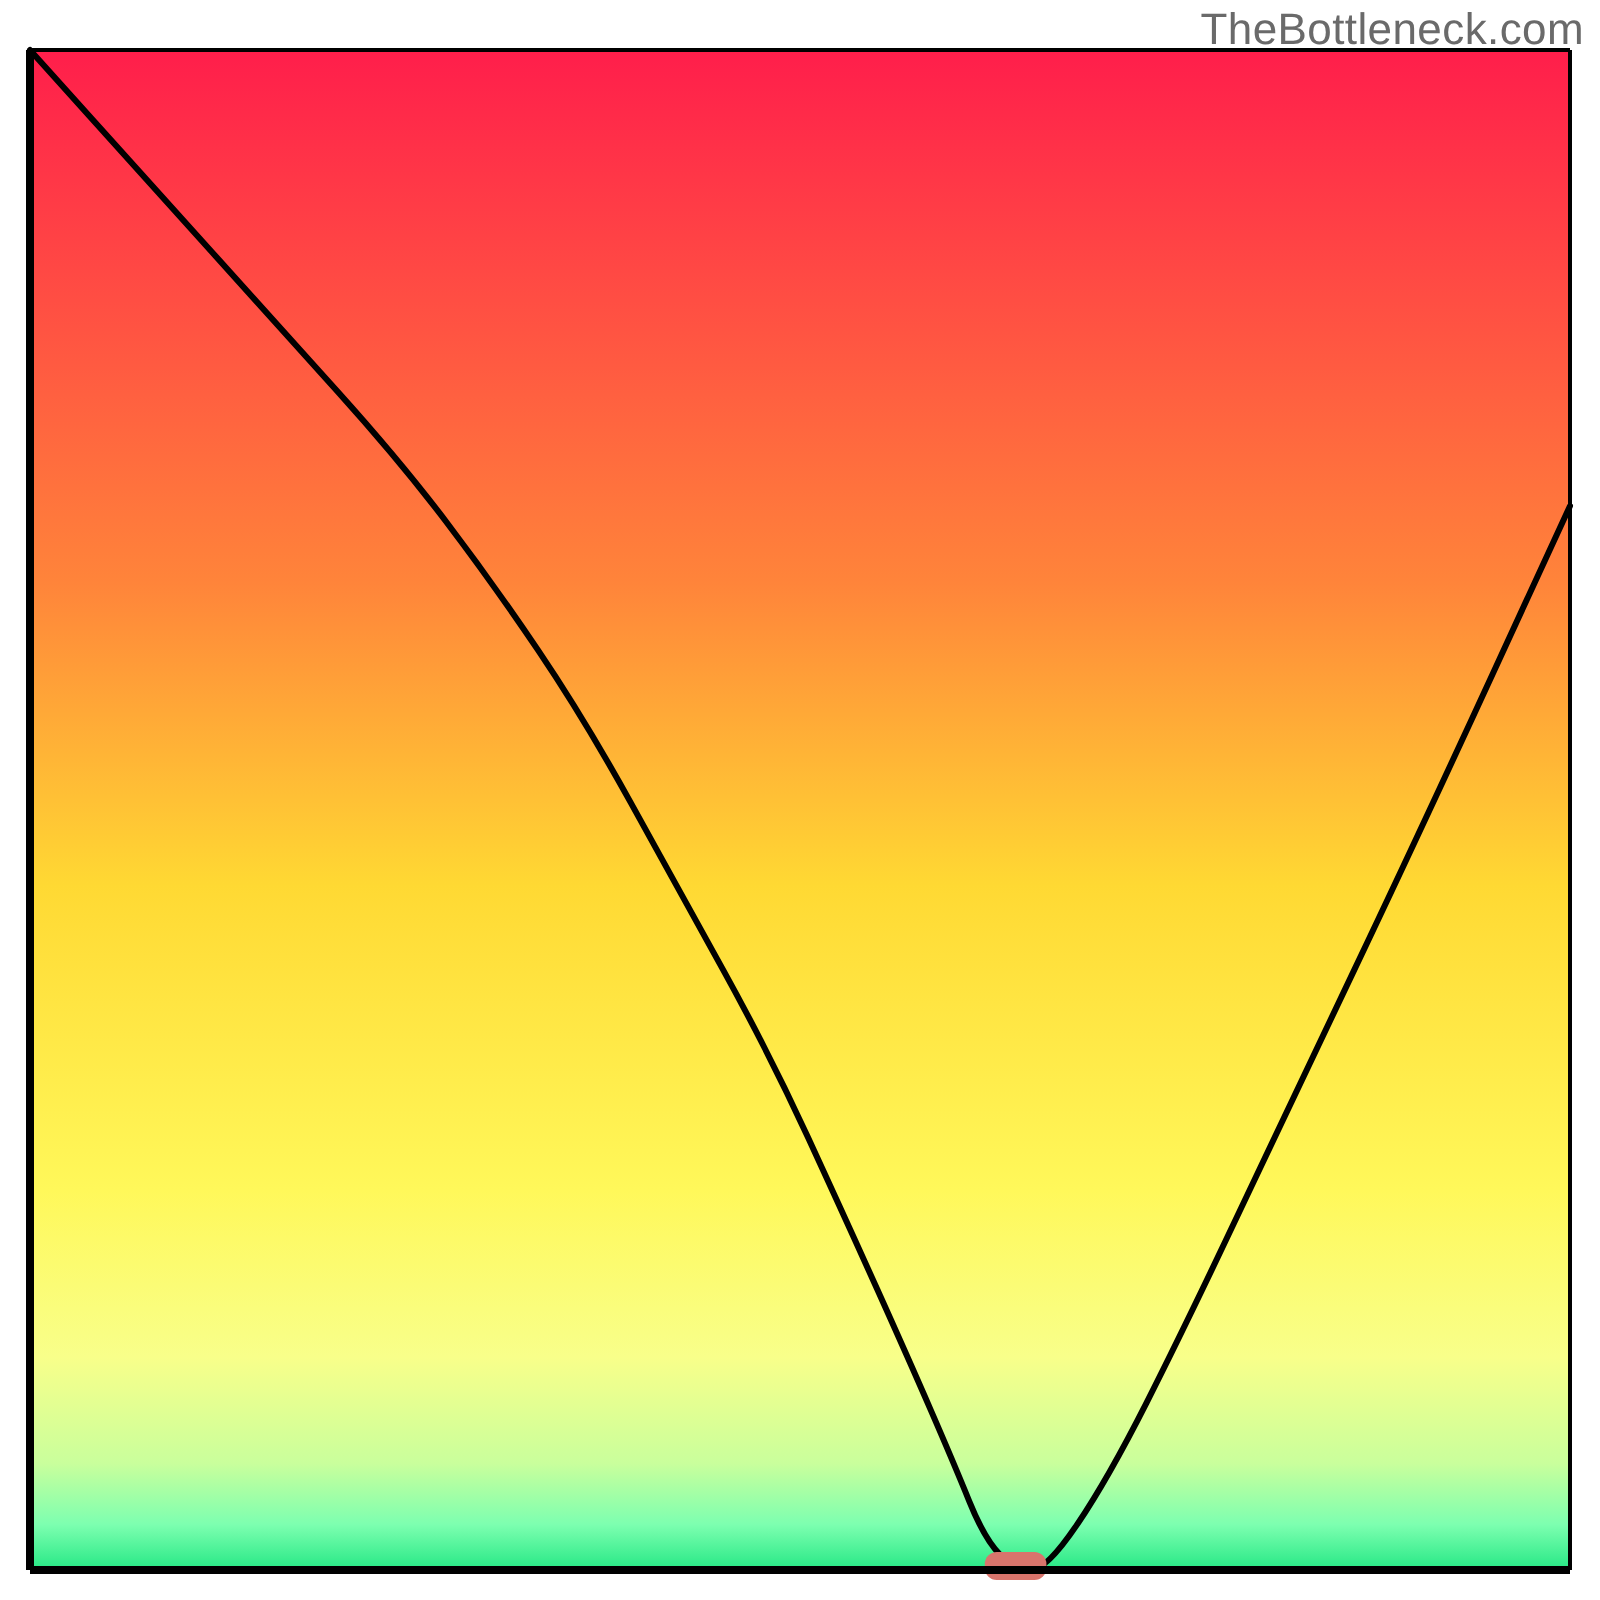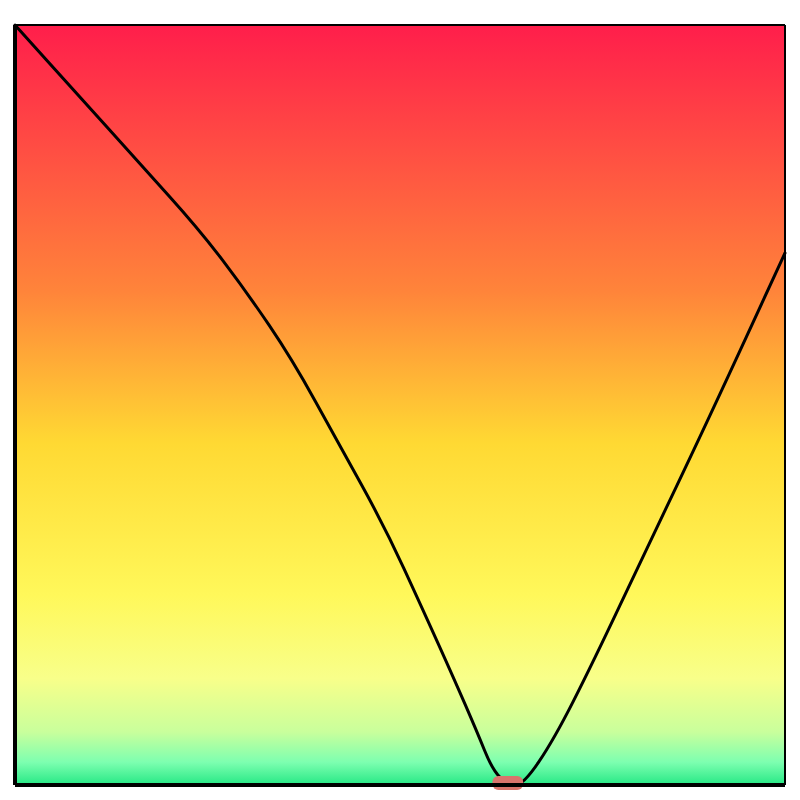--- a/index.html
+++ b/index.html
@@ -29,20 +29,21 @@
     left: 0;
     top: 0;
     width: 800px;
     height: 800px;
   }
 </style>
 </head>
 <body>
 
 <div class="canvas">
+  <div class="watermark">TheBottleneck.com</div>
 
   <svg class="plot" viewBox="0 0 800 800">
     <defs>
       <linearGradient id="bg-grad" x1="0" y1="0" x2="0" y2="1">
 
       <stop offset="0.0%" stop-color="#ff1e4b"></stop>
           <stop offset="35.0%" stop-color="#ff843a"></stop>
           <stop offset="55.0%" stop-color="#ffd933"></stop>
           <stop offset="75.0%" stop-color="#fff85a"></stop>
           <stop offset="86.0%" stop-color="#f8ff8a"></stop>

